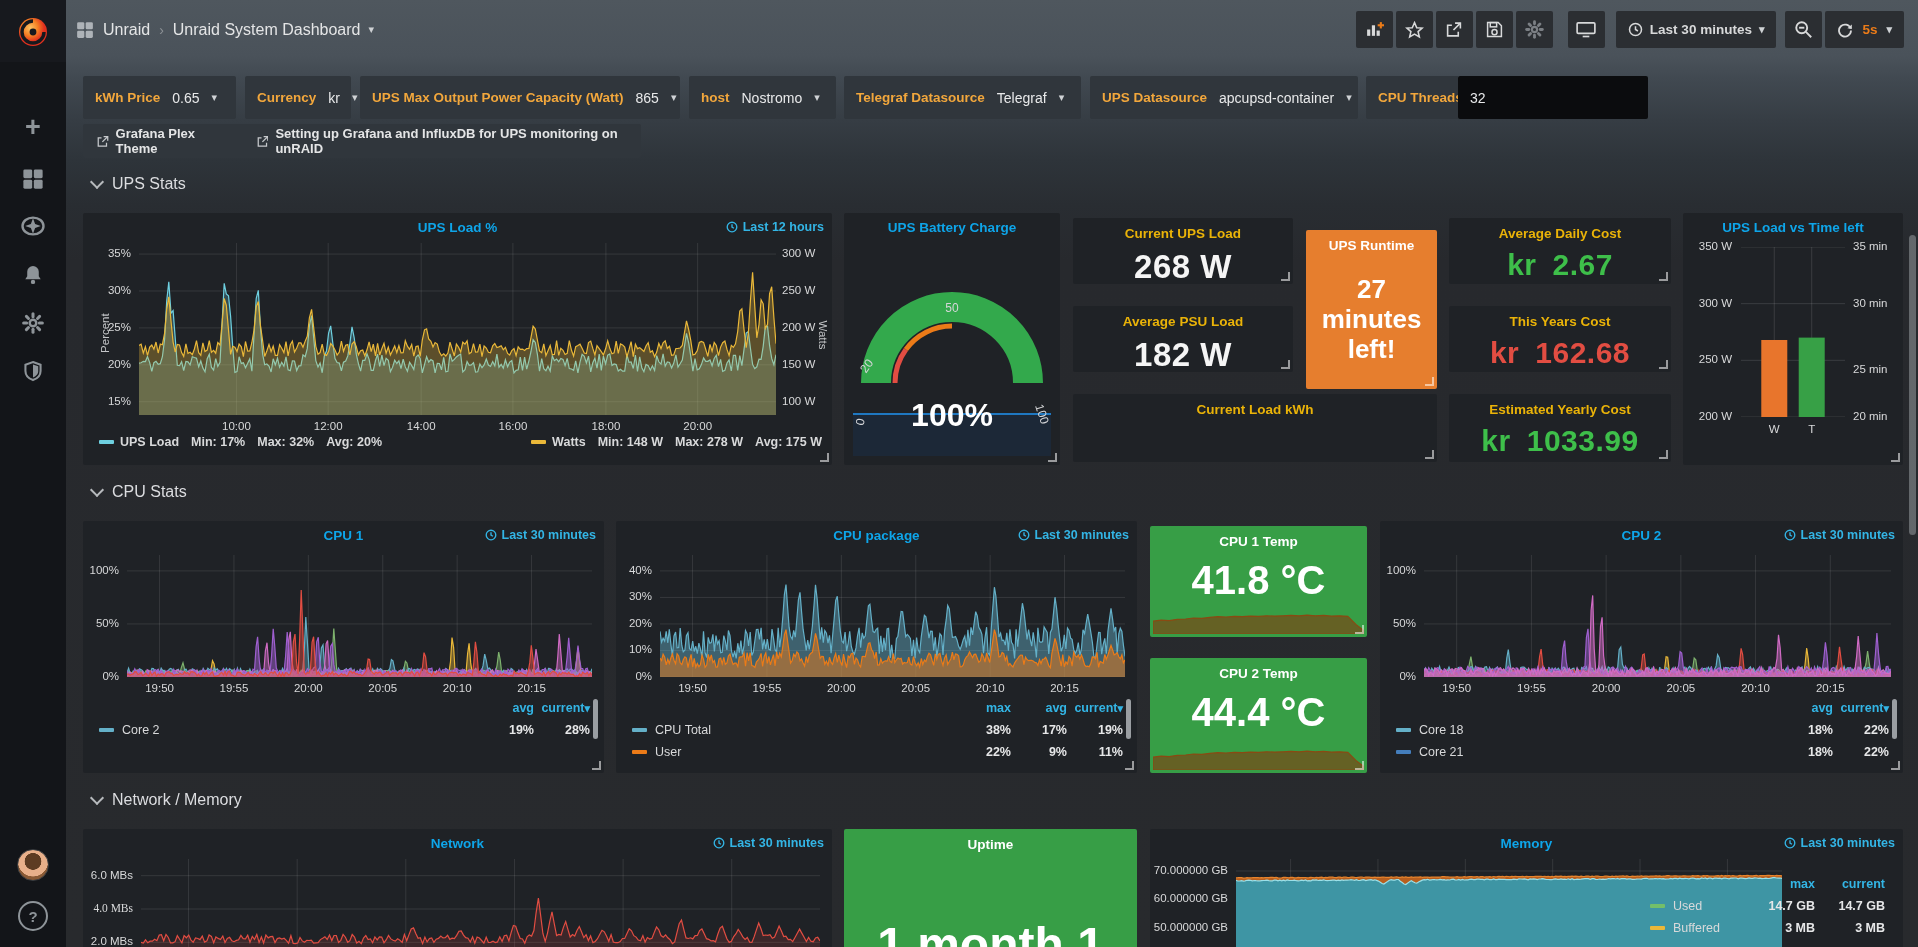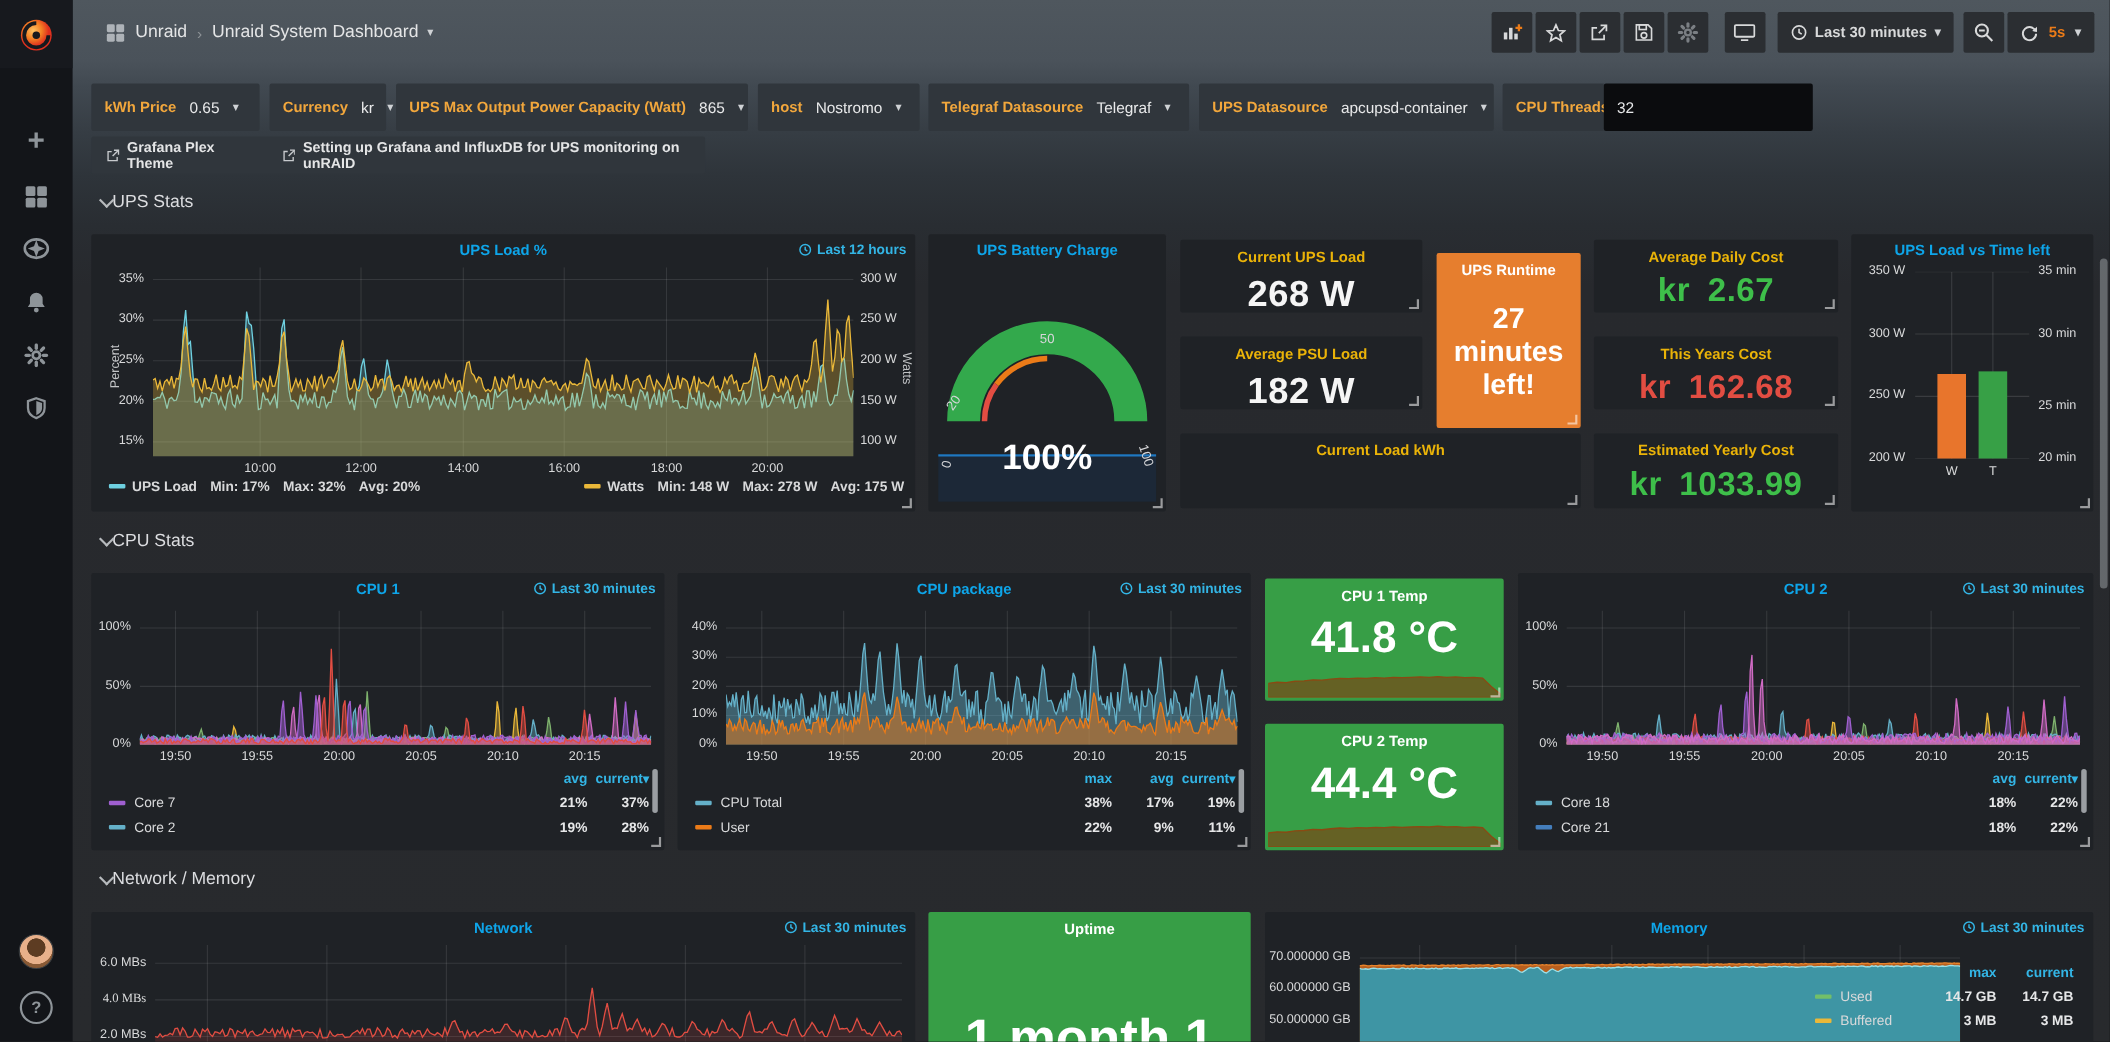--- a/index.html
+++ b/index.html
@@ -6,40 +6,40 @@
   #app{position:relative;width:1918px;height:947px;overflow:hidden;color:#d8d9da;
     background:linear-gradient(180deg,#4f575e 0%,#4a525a 56px,#414951 78px,#363d44 120px,#2e343a 160px,#292d32 205px,#27292d 260px,#282a2d 100%);}
   
   #sidebar{position:absolute;left:0;top:0;width:66px;height:947px;background:#131519;z-index:30;}
   .logo-cell{width:66px;height:62px;display:flex;align-items:center;justify-content:center;background:#17191e;}
   .side-icon{position:absolute;left:0;width:66px;height:40px;display:flex;align-items:center;justify-content:center;color:#8e9499;cursor:pointer;}
   .side-icon svg{display:block;}
   .avatar{width:30px;height:30px;border-radius:50%;background:radial-gradient(circle at 50% 38%,#5d3c22 0 34%,#e8b08a 36% 62%,#8a5a35 64%);border:1px solid #3a3d40;}
   .help-circle{width:26px;height:26px;border-radius:50%;border:2px solid #8e9499;display:flex;align-items:center;justify-content:center;font-size:15px;font-weight:bold;color:#8e9499;}
   
-  #navbar{position:absolute;left:70px;top:0;right:0;height:59px;display:flex;align-items:center;z-index:20;}
+  #navbar{position:absolute;left:50px;top:0;right:0;height:59px;display:flex;align-items:center;z-index:20;}
   .crumb{display:flex;align-items:center;gap:9px;margin-left:26px;font-size:16px;color:#e4e5e6;}
   .crumb .sep{color:#8d9296;font-size:14px;}
   .crumb-title{display:flex;align-items:center;gap:8px;cursor:pointer;}
   .caret{font-size:11px;color:#cfd2d5;}
   #nav-right{position:absolute;right:14px;top:11px;display:flex;align-items:center;}
   .nbtn{height:37px;background:#26282cdd;border:0;color:#d8d9da;display:flex;align-items:center;justify-content:center;margin-left:3px;cursor:pointer;border-radius:2px;}
   .nbtn.sq{width:37px;}
   .nbtn.txt{padding:0 12px;font-weight:bold;font-size:13.5px;gap:7px;}
   .sp{width:12px;}
   .orange{color:#eb7b18;}
   
   .varbox{position:absolute;height:43px;background:#30363c;border-radius:2px;display:flex;align-items:center;padding:0 12px;box-sizing:border-box;gap:12px;cursor:pointer;}
   .varlabel{color:#f2a73c;font-weight:bold;font-size:13.5px;white-space:nowrap;}
   .varvalue{color:#e8e9ea;font-size:14px;white-space:nowrap;}
   .threads-input{height:43px;background:#0b0c0e;border:0;color:#e8e9ea;font-size:14px;font-family:"Liberation Sans",sans-serif;padding:0 12px;box-sizing:border-box;border-radius:2px;outline:none;}
   #linkbar{position:absolute;left:83px;top:124px;width:558px;height:34px;background:#30363c;border-radius:2px;display:flex;align-items:center;gap:30px;padding:0 14px;box-sizing:border-box;}
   .dashlink{display:flex;align-items:center;gap:7px;color:#e4e5e6;font-size:13px;font-weight:bold;cursor:pointer;}
   
-  .section-head{position:absolute;display:flex;align-items:center;gap:0;font-size:16px;color:#dcdde0;cursor:pointer;}
+  .section-head{position:absolute;display:flex;align-items:center;gap:10px;font-size:16px;color:#dcdde0;cursor:pointer;}
   .chev{width:8px;height:8px;border-right:2px solid #b7babd;border-bottom:2px solid #b7babd;transform:rotate(45deg);margin-top:-4px;}
   
   .panel{position:absolute;background:#1f2226;border-radius:2px;box-sizing:border-box;}
   .panel::after{content:"";position:absolute;right:3px;bottom:3px;width:7px;height:7px;border-right:2px solid rgba(255,255,255,.55);border-bottom:2px solid rgba(255,255,255,.55);}
   .p-title{position:absolute;top:7px;left:40px;right:40px;text-align:center;font-size:13.5px;font-weight:bold;color:#0ea5e9;cursor:pointer;white-space:nowrap;overflow:hidden;}
   .time-badge{position:absolute;top:7px;right:8px;display:flex;align-items:center;gap:5px;color:#33b5e5;font-size:12.5px;font-weight:bold;cursor:pointer;}
   .plot{position:absolute;cursor:crosshair;}
   .plot svg{display:block;}
   .ticks{position:absolute;inset:0;pointer-events:none;}
   .tick{position:absolute;font-size:11.5px;color:#d8d9da;}
@@ -508,26 +508,20 @@
         <div class="tick " style="left: 350.15px; top: 161px; width: 48px; text-align: center;">20:10</div>
         <div class="tick " style="left: 424.55px; top: 161px; width: 48px; text-align: center;">20:15</div>
       </div>
     <div class="cpu-legend">
       <div class="lrow">
           <span class="lname"></span>
           <span class="lval lh">avg</span>
           <span class="lval lh"><span>current</span><span class="caret" style="color:#33b5e5">▾</span></span>
         </div>
       <div class="lrow">
-          <span class="sw" style="background: rgb(159, 95, 208);"></span>
-          <span class="lname">Core 7</span>
-          <span class="lval">21%</span>
-          <span class="lval">37%</span>
-        </div>
-      <div class="lrow">
           <span class="sw" style="background: rgb(100, 176, 200);"></span>
           <span class="lname">Core 2</span>
           <span class="lval">19%</span>
           <span class="lval">28%</span>
         </div>
       <div class="lscroll"></div>
     </div>
   </div>
 
   <div class="panel" style="left:616px;top:521px;width:521px;height:252px">

